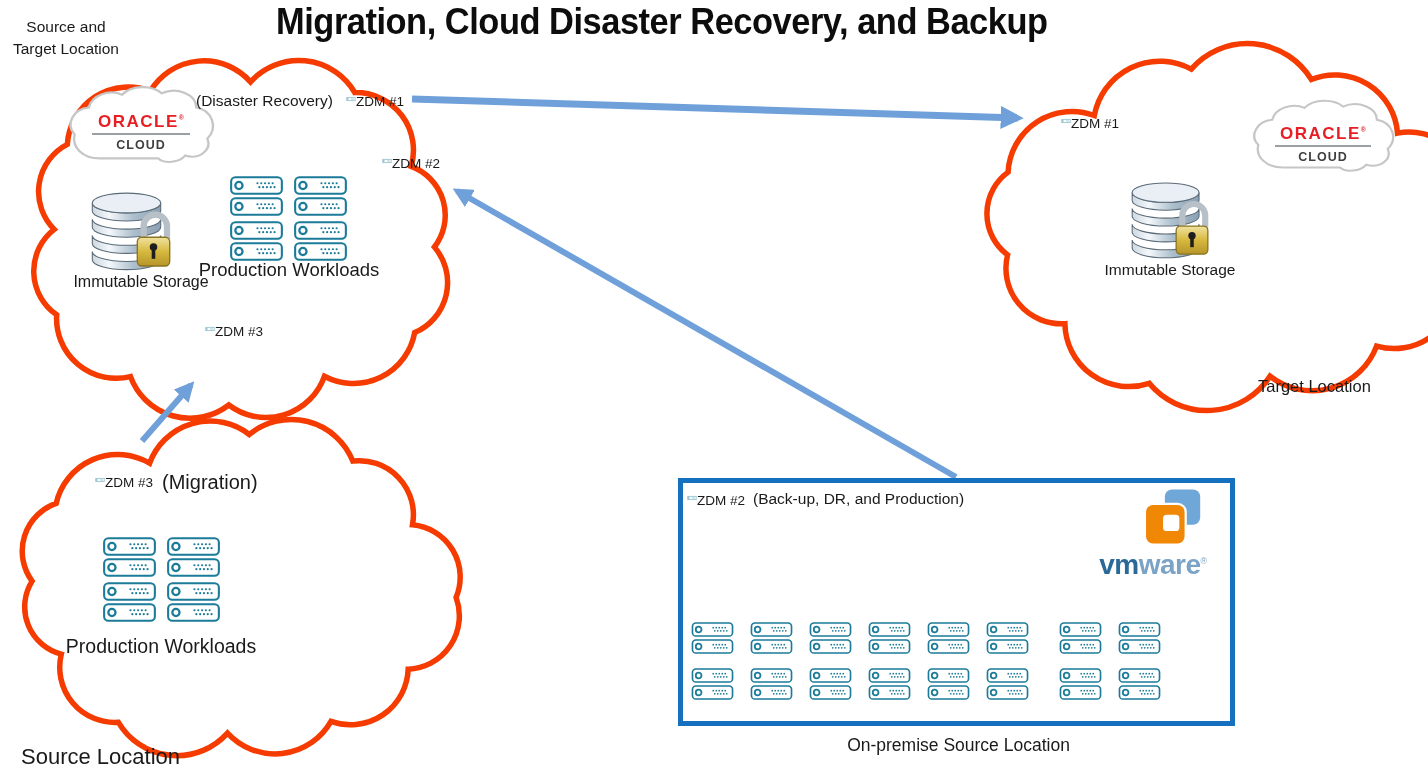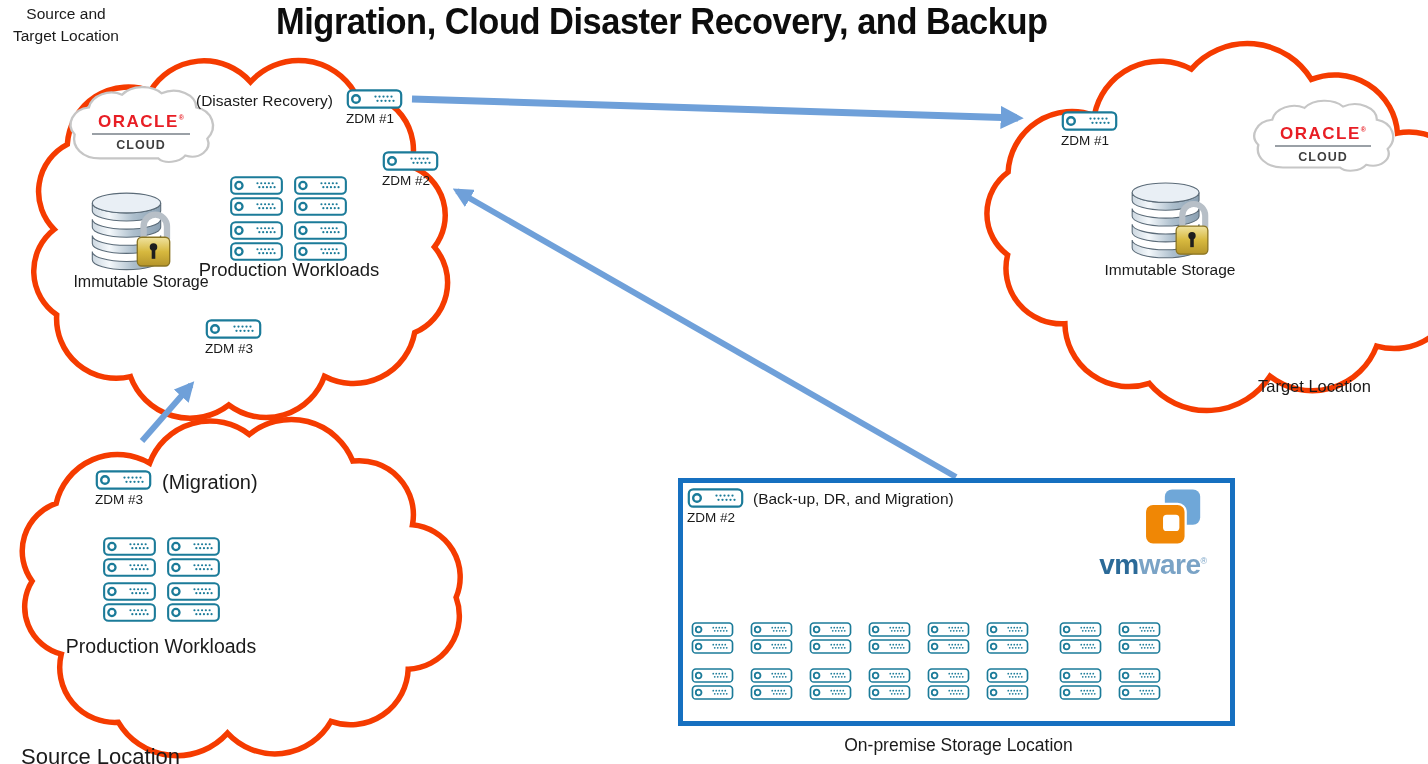--- a/index.html
+++ b/index.html
@@ -5,24 +5,24 @@
   html,body{margin:0;padding:0;background:#fff;}
   .canvas{position:relative;width:1428px;height:764px;overflow:hidden;
           font-family:"Liberation Sans",sans-serif;color:#1a1a1a;background:#fff;}
   .base{position:absolute;left:0;top:0;z-index:0;}
   .cloud{fill:#ffffff;stroke:var(--cloud_outline);stroke-width:5.5;stroke-linecap:round;}
   .arrow{stroke:var(--arrow_blue);fill:none;}
   .abs{position:absolute;z-index:2;}
   .title{position:absolute;left:0;top:1px;width:1323px;text-align:center;z-index:2;}
   .title span{display:inline-block;transform:scaleX(.93);font-size:37px;font-weight:700;
               letter-spacing:-.5px;color:#0d0d0d;}
-  .corner{left:0;top:3px;width:132px;text-align:center;font-size:15.5px;line-height:1.45;}
+  .corner{left:0;top:16px;width:132px;text-align:center;font-size:15.5px;line-height:1.45;}
   .cap{font-size:17px;}
   
-  .zdm{display:flex;flex-direction:column;align-items:flex-start;width:58px;}
+  .zdm{display:flex;flex-direction:row;align-items:flex-end;width:58px;}
   .zdm .zdm-label{font-size:13.5px;margin-top:2px;white-space:nowrap;}
   .srv{color:var(--server_teal);display:block;}
   .pair{display:flex;flex-direction:column;gap:2px;}
   .grid{display:grid;grid-template-columns:repeat(2,57px);gap:5px 7px;}
   .role{font-size:15.5px;white-space:nowrap;}
   
   .oracle-logo .oc-svg{position:absolute;left:0;top:0;width:100%;height:100%;}
   .oc-cloud{fill:#fff;stroke:#c6c6c6;stroke-width:3;}
   .oc-text{position:absolute;left:0;top:34%;width:100%;text-align:center;}
   .oc-name{font-size:17px;font-weight:700;letter-spacing:1.5px;color:var(--oracle_red);line-height:1;}
@@ -279,21 +279,21 @@
 
   <div class="abs cap" style="left:6px;top:744px;font-size:22px;margin-left:15px;">Source Location</div>
 
   <div class="abs opbox">
     <div class="zdm" style="position:absolute;left:4px;top:5px;">
       <svg class="srv" width="57" height="20">
           <use href="#server"></use>
         </svg>
       <div class="zdm-label small-label">ZDM #2</div>
     </div>
-    <div class="role" style="position:absolute;left:70px;top:7px;">(Back-up, DR, and Migration)</div>
+    <div class="role" style="position:absolute;left:70px;top:7px;">(Back-up, DR, and Production)</div>
 
     <div class="vmw" style="position:absolute;left:390px;top:3px;width:160px;">
       <svg class="vmw-icon" viewBox="0 0 64 64">
         <rect class="vmw-blue" x="23" y="1" width="39" height="39" rx="8"></rect>
         <rect class="vmw-orange" x="1" y="17" width="45" height="45" rx="9"></rect>
         <rect class="vmw-hole" x="21" y="29" width="18" height="18" rx="4"></rect>
       </svg>
       <div class="vmw-text"><span class="vm">vm</span><span class="ware">ware</span><sup>®</sup></div>
     </div>
 
@@ -423,15 +423,15 @@
         <div class="pair">
         <svg class="srv" width="49" height="15">
             <use href="#server"></use>
           </svg>
         <svg class="srv" width="49" height="15">
             <use href="#server"></use>
           </svg>
       </div>
       </div>
   </div>
-  <div class="abs caption" style="left:680px;top:735px;width:557px;text-align:center;">On-premise Storage Location</div>
+  <div class="abs caption" style="left:680px;top:735px;width:557px;text-align:center;">On-premise Source Location</div>
 
 </div>
 
 </body></html>

